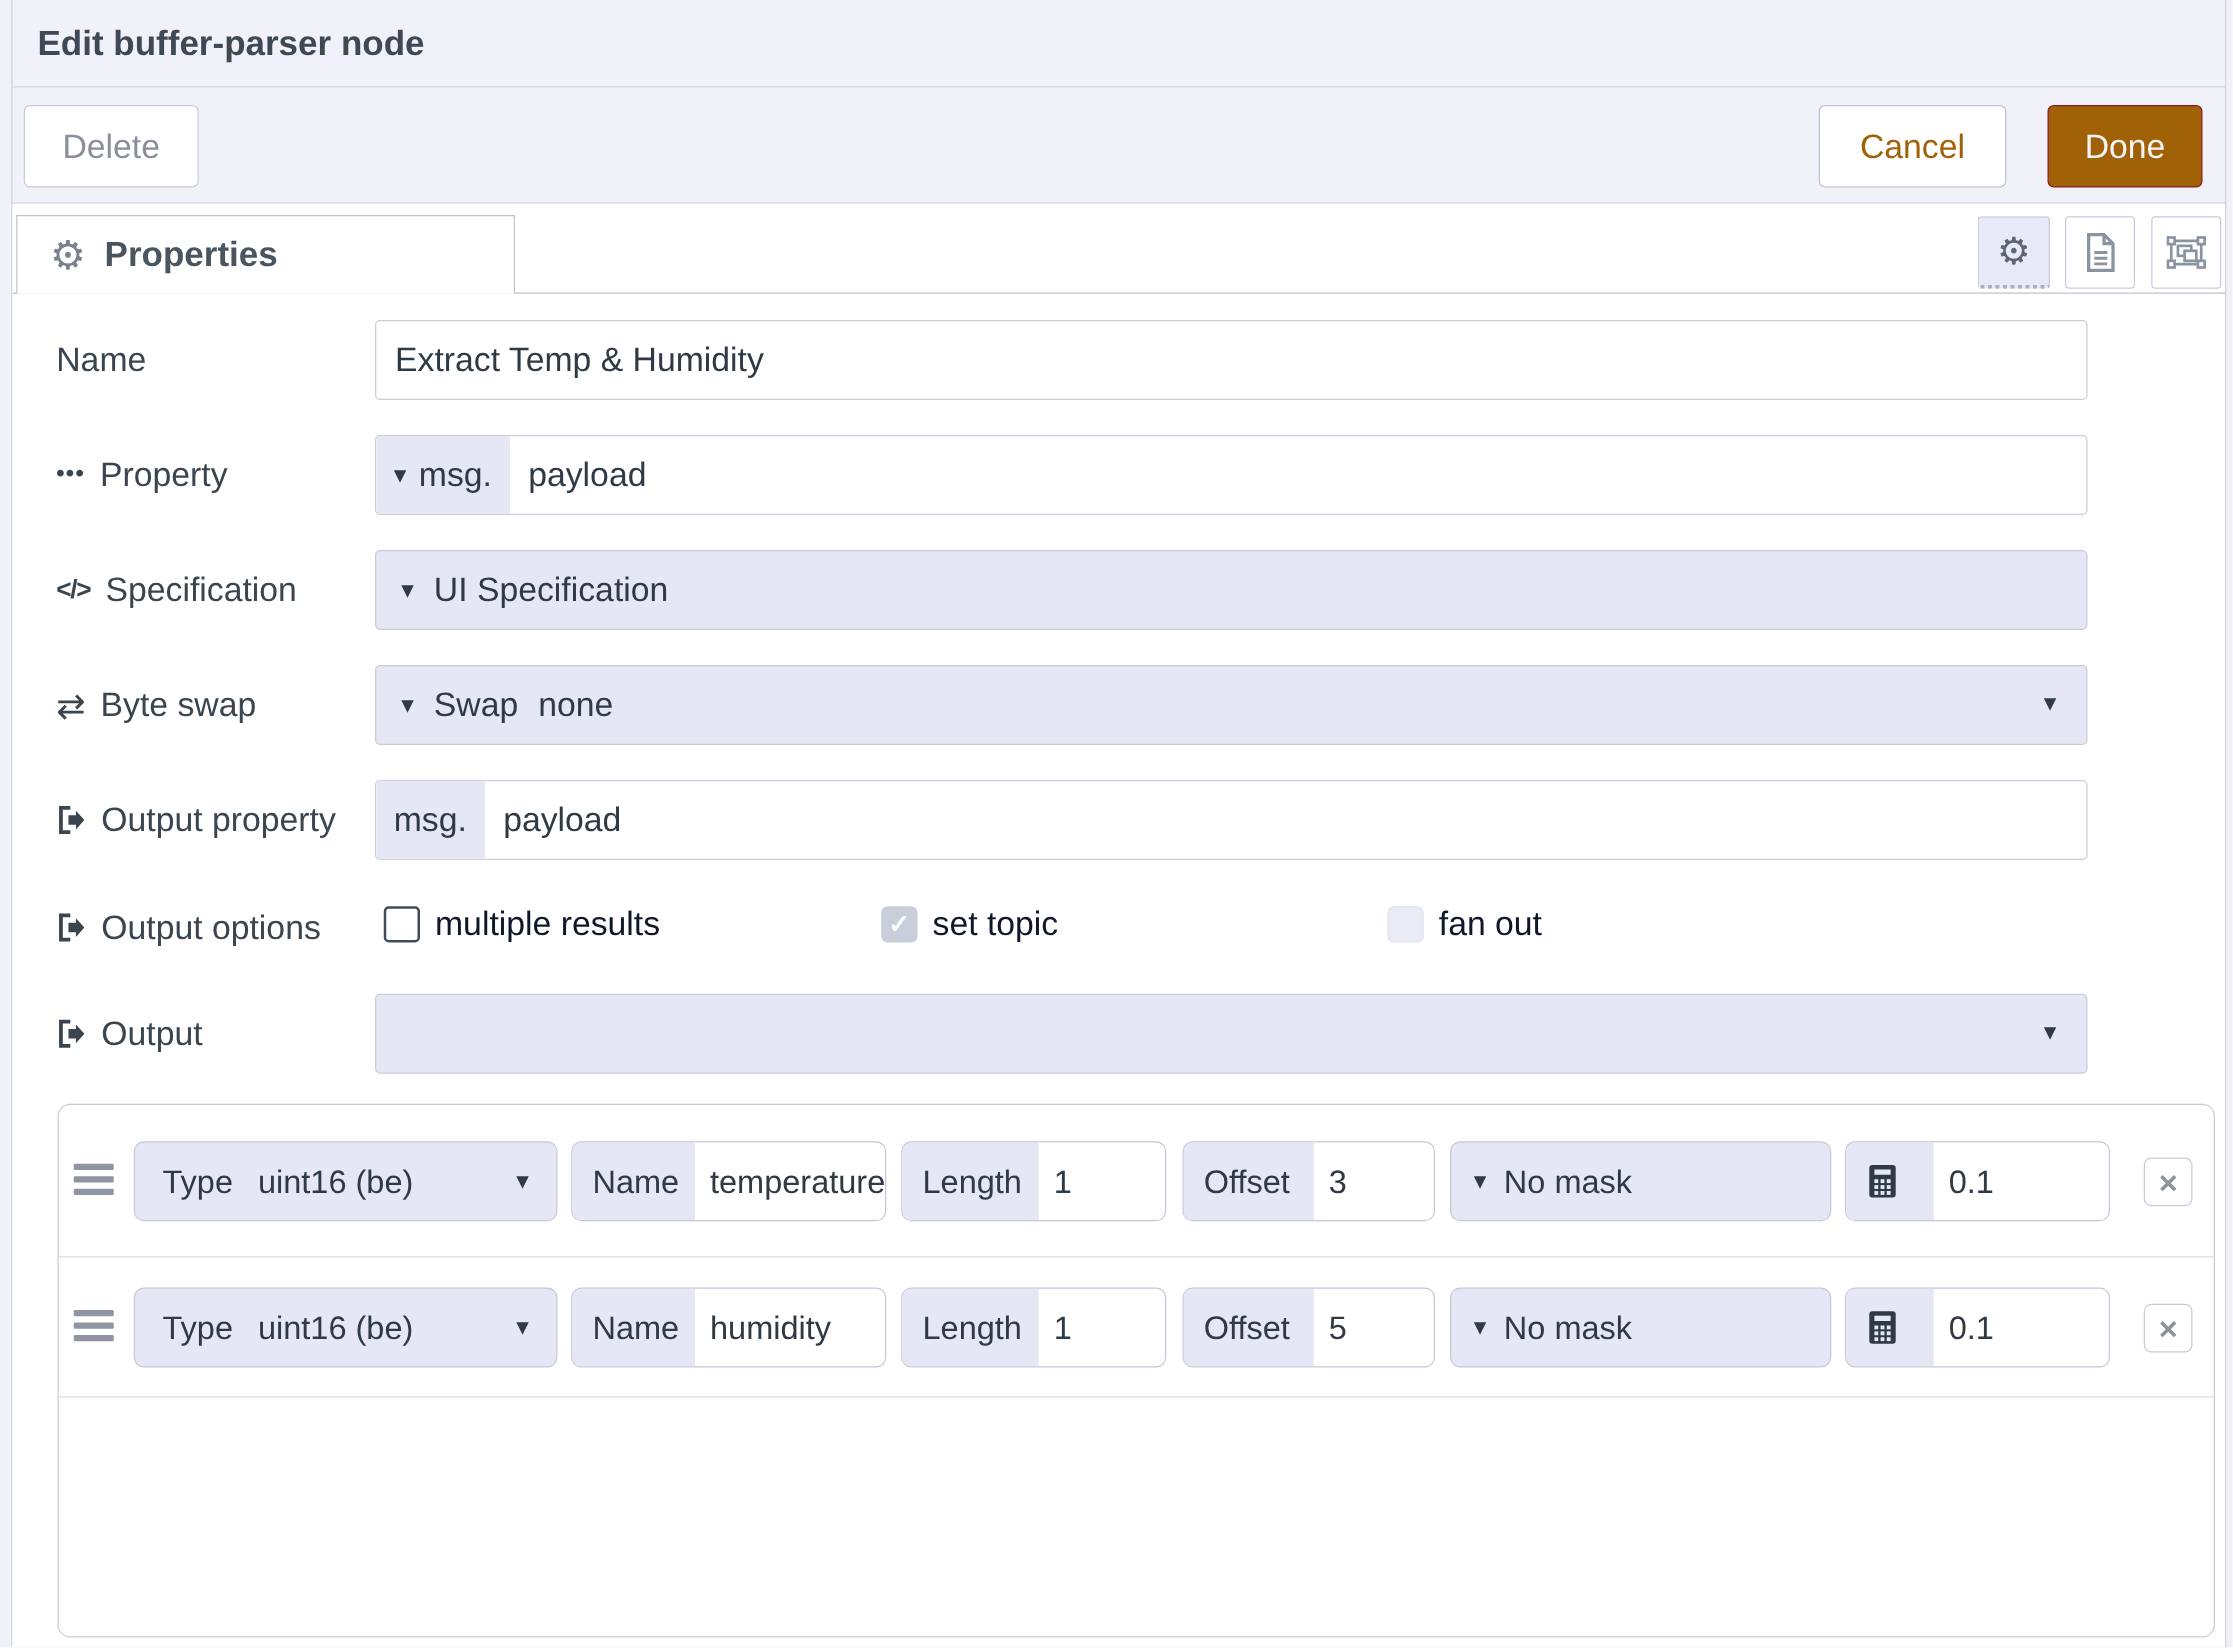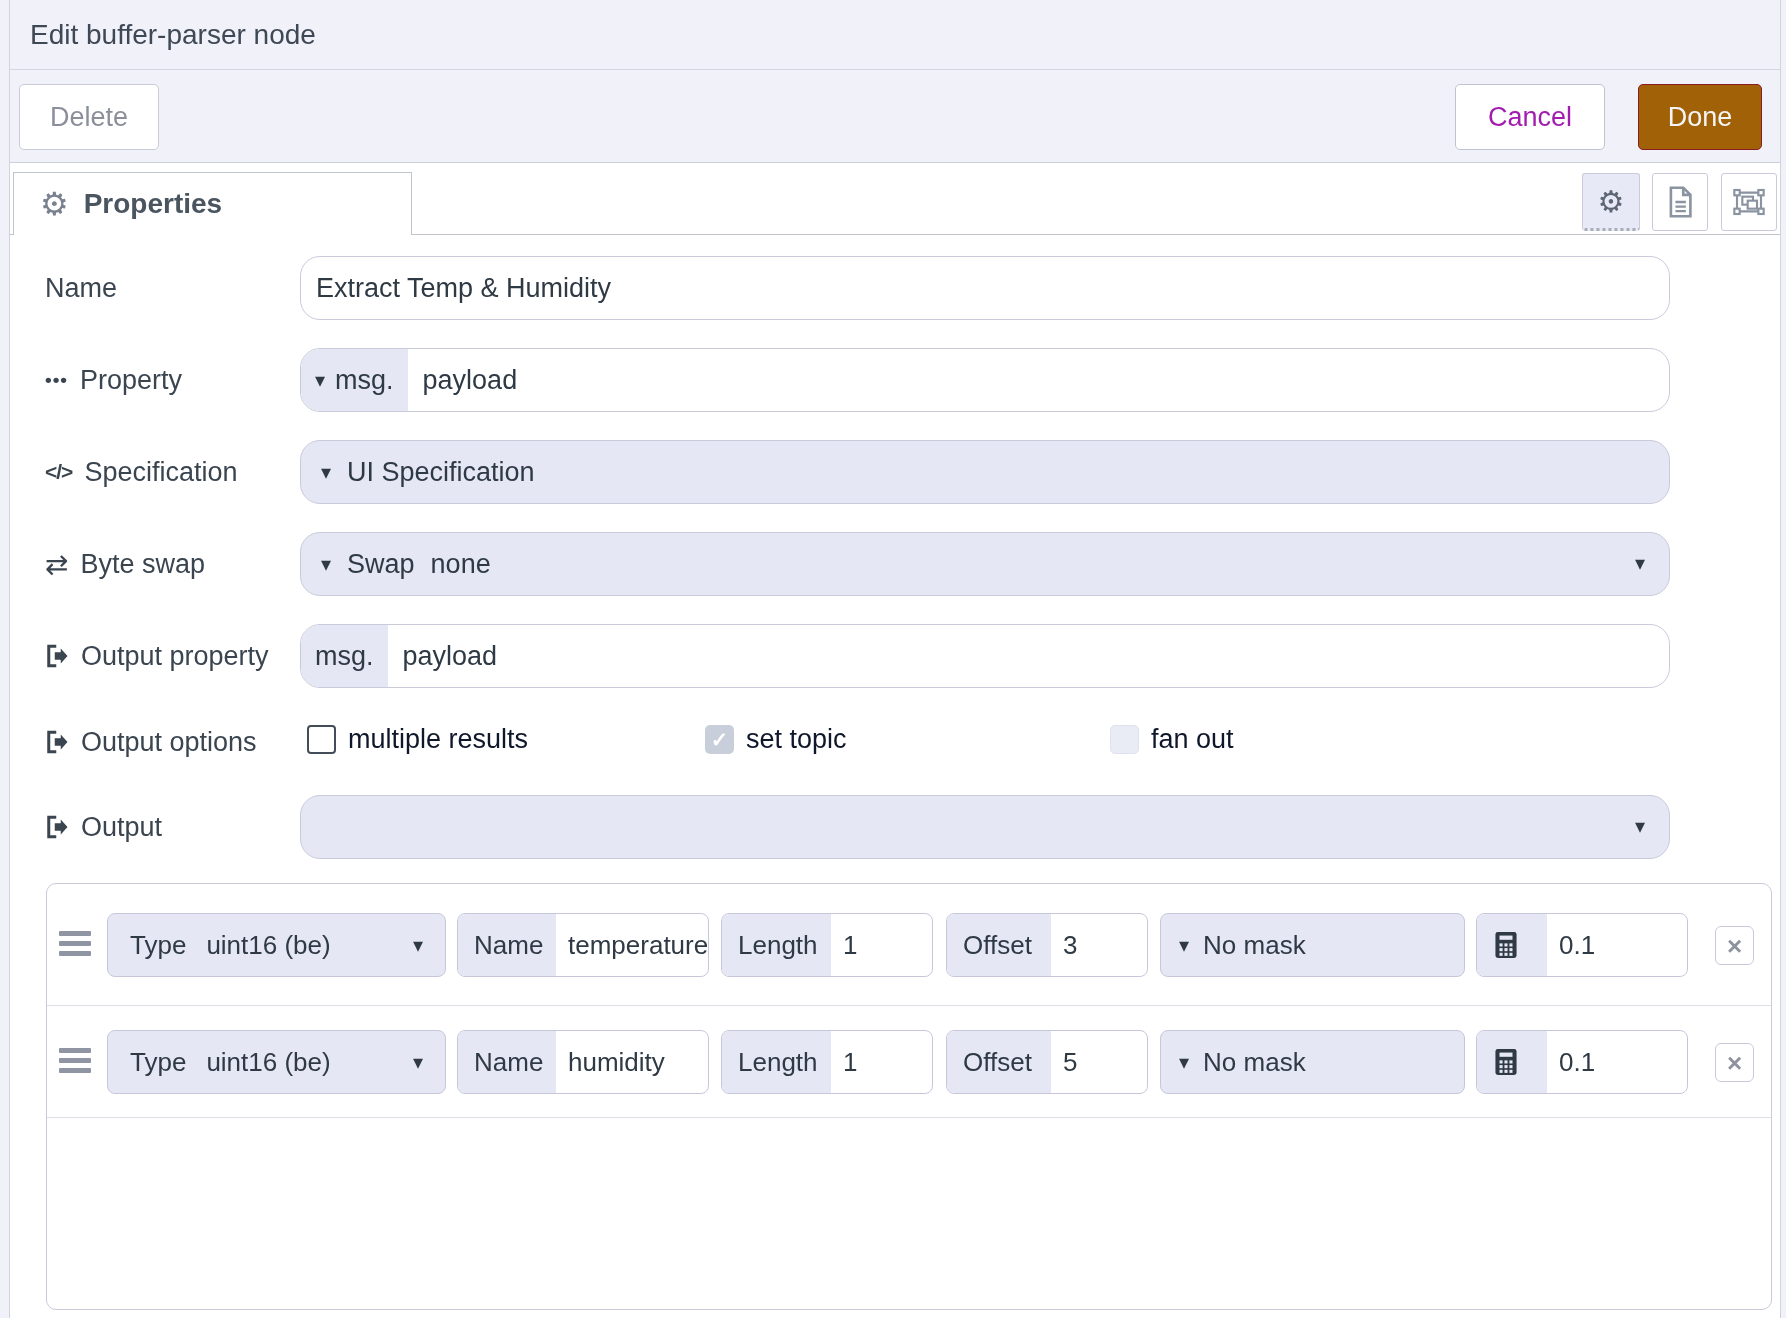--- a/index.html
+++ b/index.html
@@ -14,34 +14,34 @@
     position:absolute; left:9px; right:5px; top:0; bottom:0;
     border-left:1px solid #d2d2dc; border-right:1px solid #d2d2dc;
     background:#f1f1f9;
   }
   
   .hdr {
     position:absolute; left:0; right:0; top:0; height:70px;
     border-bottom:1px solid #d6d6e0;
     display:flex; align-items:center; padding-left:20px;
   }
-  .hdr-title { font-size:28px; font-weight:normal; color:#3f4956;text-align:right; }
+  .hdr-title { font-size:28px; font-weight:bold; color:#3f4956;text-align:right; }
   
   .action-bar {
     position:absolute; left:0; right:0; top:70px; height:93px;
     border-bottom:1px solid #cfcfd9;
   }
   .btn {
     position:absolute; top:14px; height:66px;
     border-radius:5px; font-size:27px;
     display:flex; align-items:center; justify-content:center;
     cursor:default; background:#fff;
   }
   .btn-delete { left:9px;  width:140px; border:1px solid #c9ccd8; color:#8a8f9b; }
-  .btn-cancel { left:1445px; width:150px; border:1px solid #bfc3cf; color:#a21caf; }
+  .btn-cancel { left:1445px; width:150px; border:1px solid #bfc3cf; color:#a16207; }
   .btn-done   { left:1628px; width:124px; border:1px solid #8d1b26; background:#a16207; color:#f3f4f6; }
   
   .panel {
     position:absolute; left:0; right:0; top:163px; bottom:0;
     background:#fff;
   }
   .tabbar-line { position:absolute; left:0; right:0; top:71px; height:1px; background:#c2c2cc; z-index:1; }
   .tab {
     position:absolute; left:3px; top:9px; width:399px; height:63px;
     background:#fff; border:1px solid #bfc5cd; border-bottom:none; z-index:2;
@@ -60,21 +60,21 @@
   .tb-grp  { left:1711px; width:56px; }
   
   .form-label {
     position:absolute; left:35px; height:64px; width:250px;
     display:flex; align-items:center; gap:12px;
     font-size:27px; color:#3a4550;
   }
   .li { display:inline-flex; align-items:center; color:#3a4550; }
   .ti {
     position:absolute; left:290px; width:1370px; height:64px;
-    border:1px solid #c9cbdb; border-radius:20px; background:#fff;
+    border:1px solid #c9cbdb; border-radius:4px; background:#fff;
     display:flex; align-items:stretch; overflow:hidden; font-size:27px;
   }
   .ti.full { background:#e5e7f5; }
   .ti-prefix {
     background:#e5e7f5; display:flex; align-items:center;
     padding:0 14px; gap:10px; flex:none;
   }
   .ti-val { display:flex; align-items:center; padding-left:15px; white-space:nowrap; }
   .caret { font-size:20px; color:#2f3a45; line-height:1; }
   .caret-right { position:absolute; right:24px; top:20px; }

